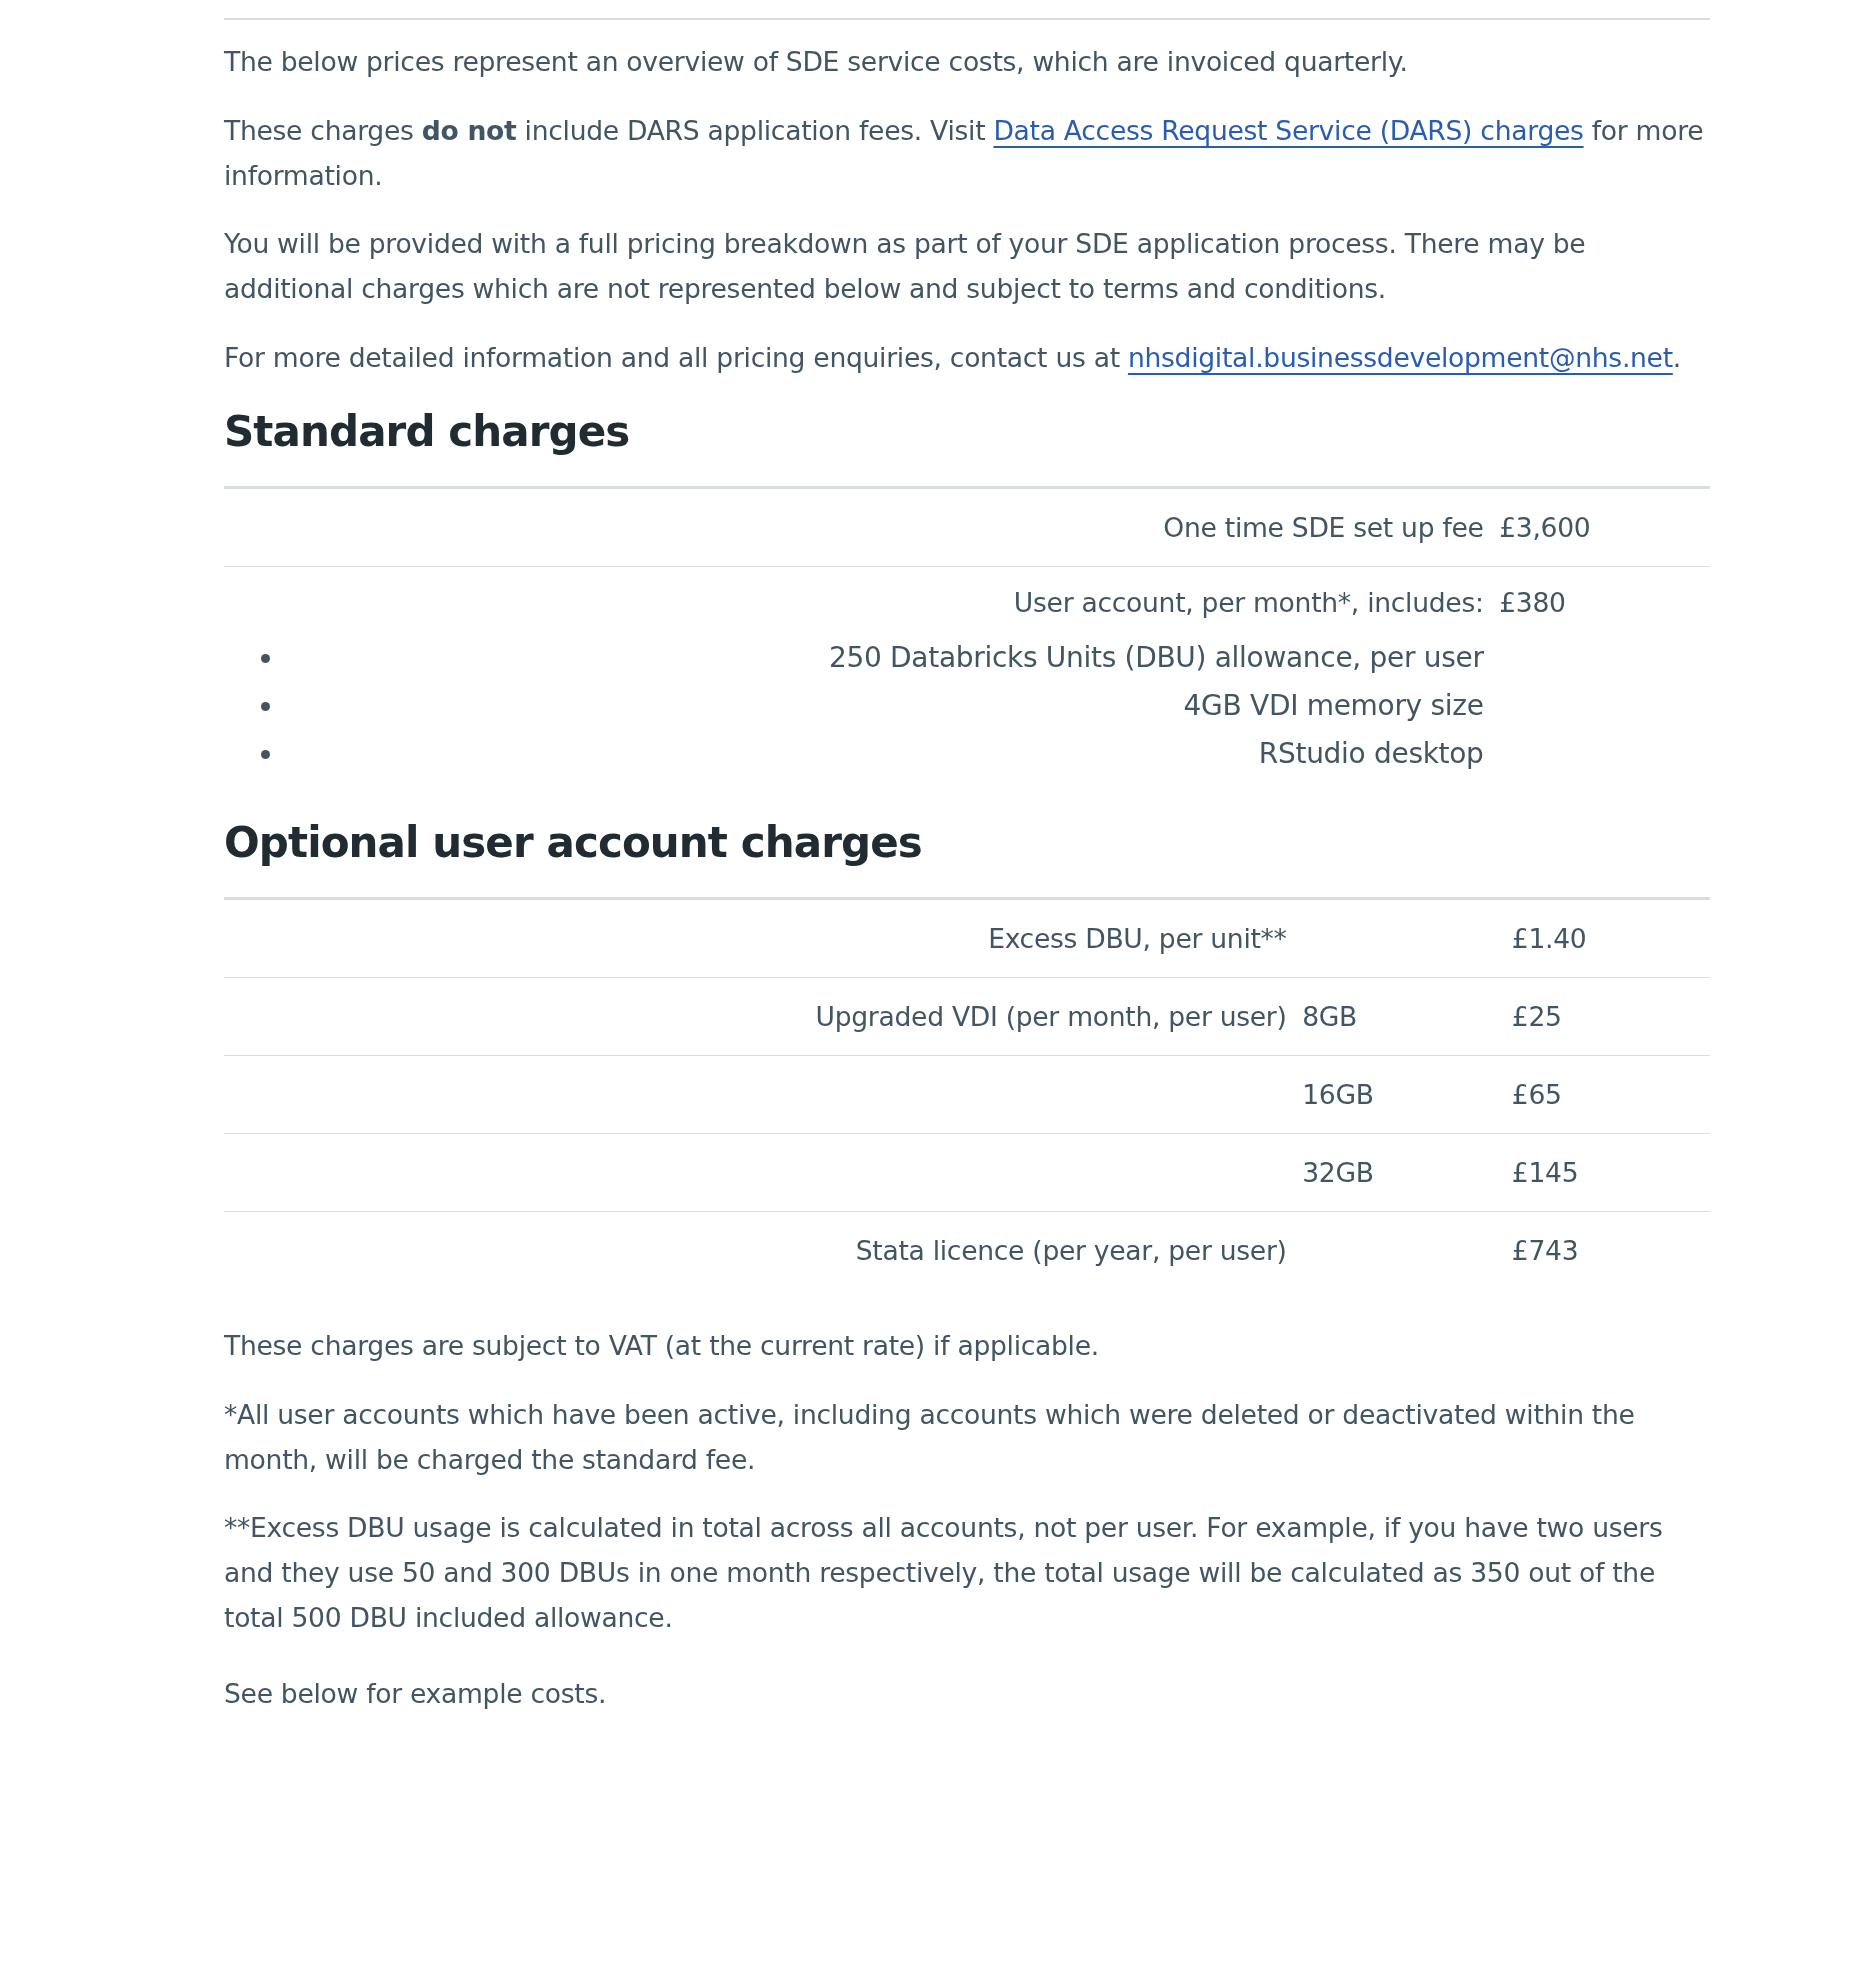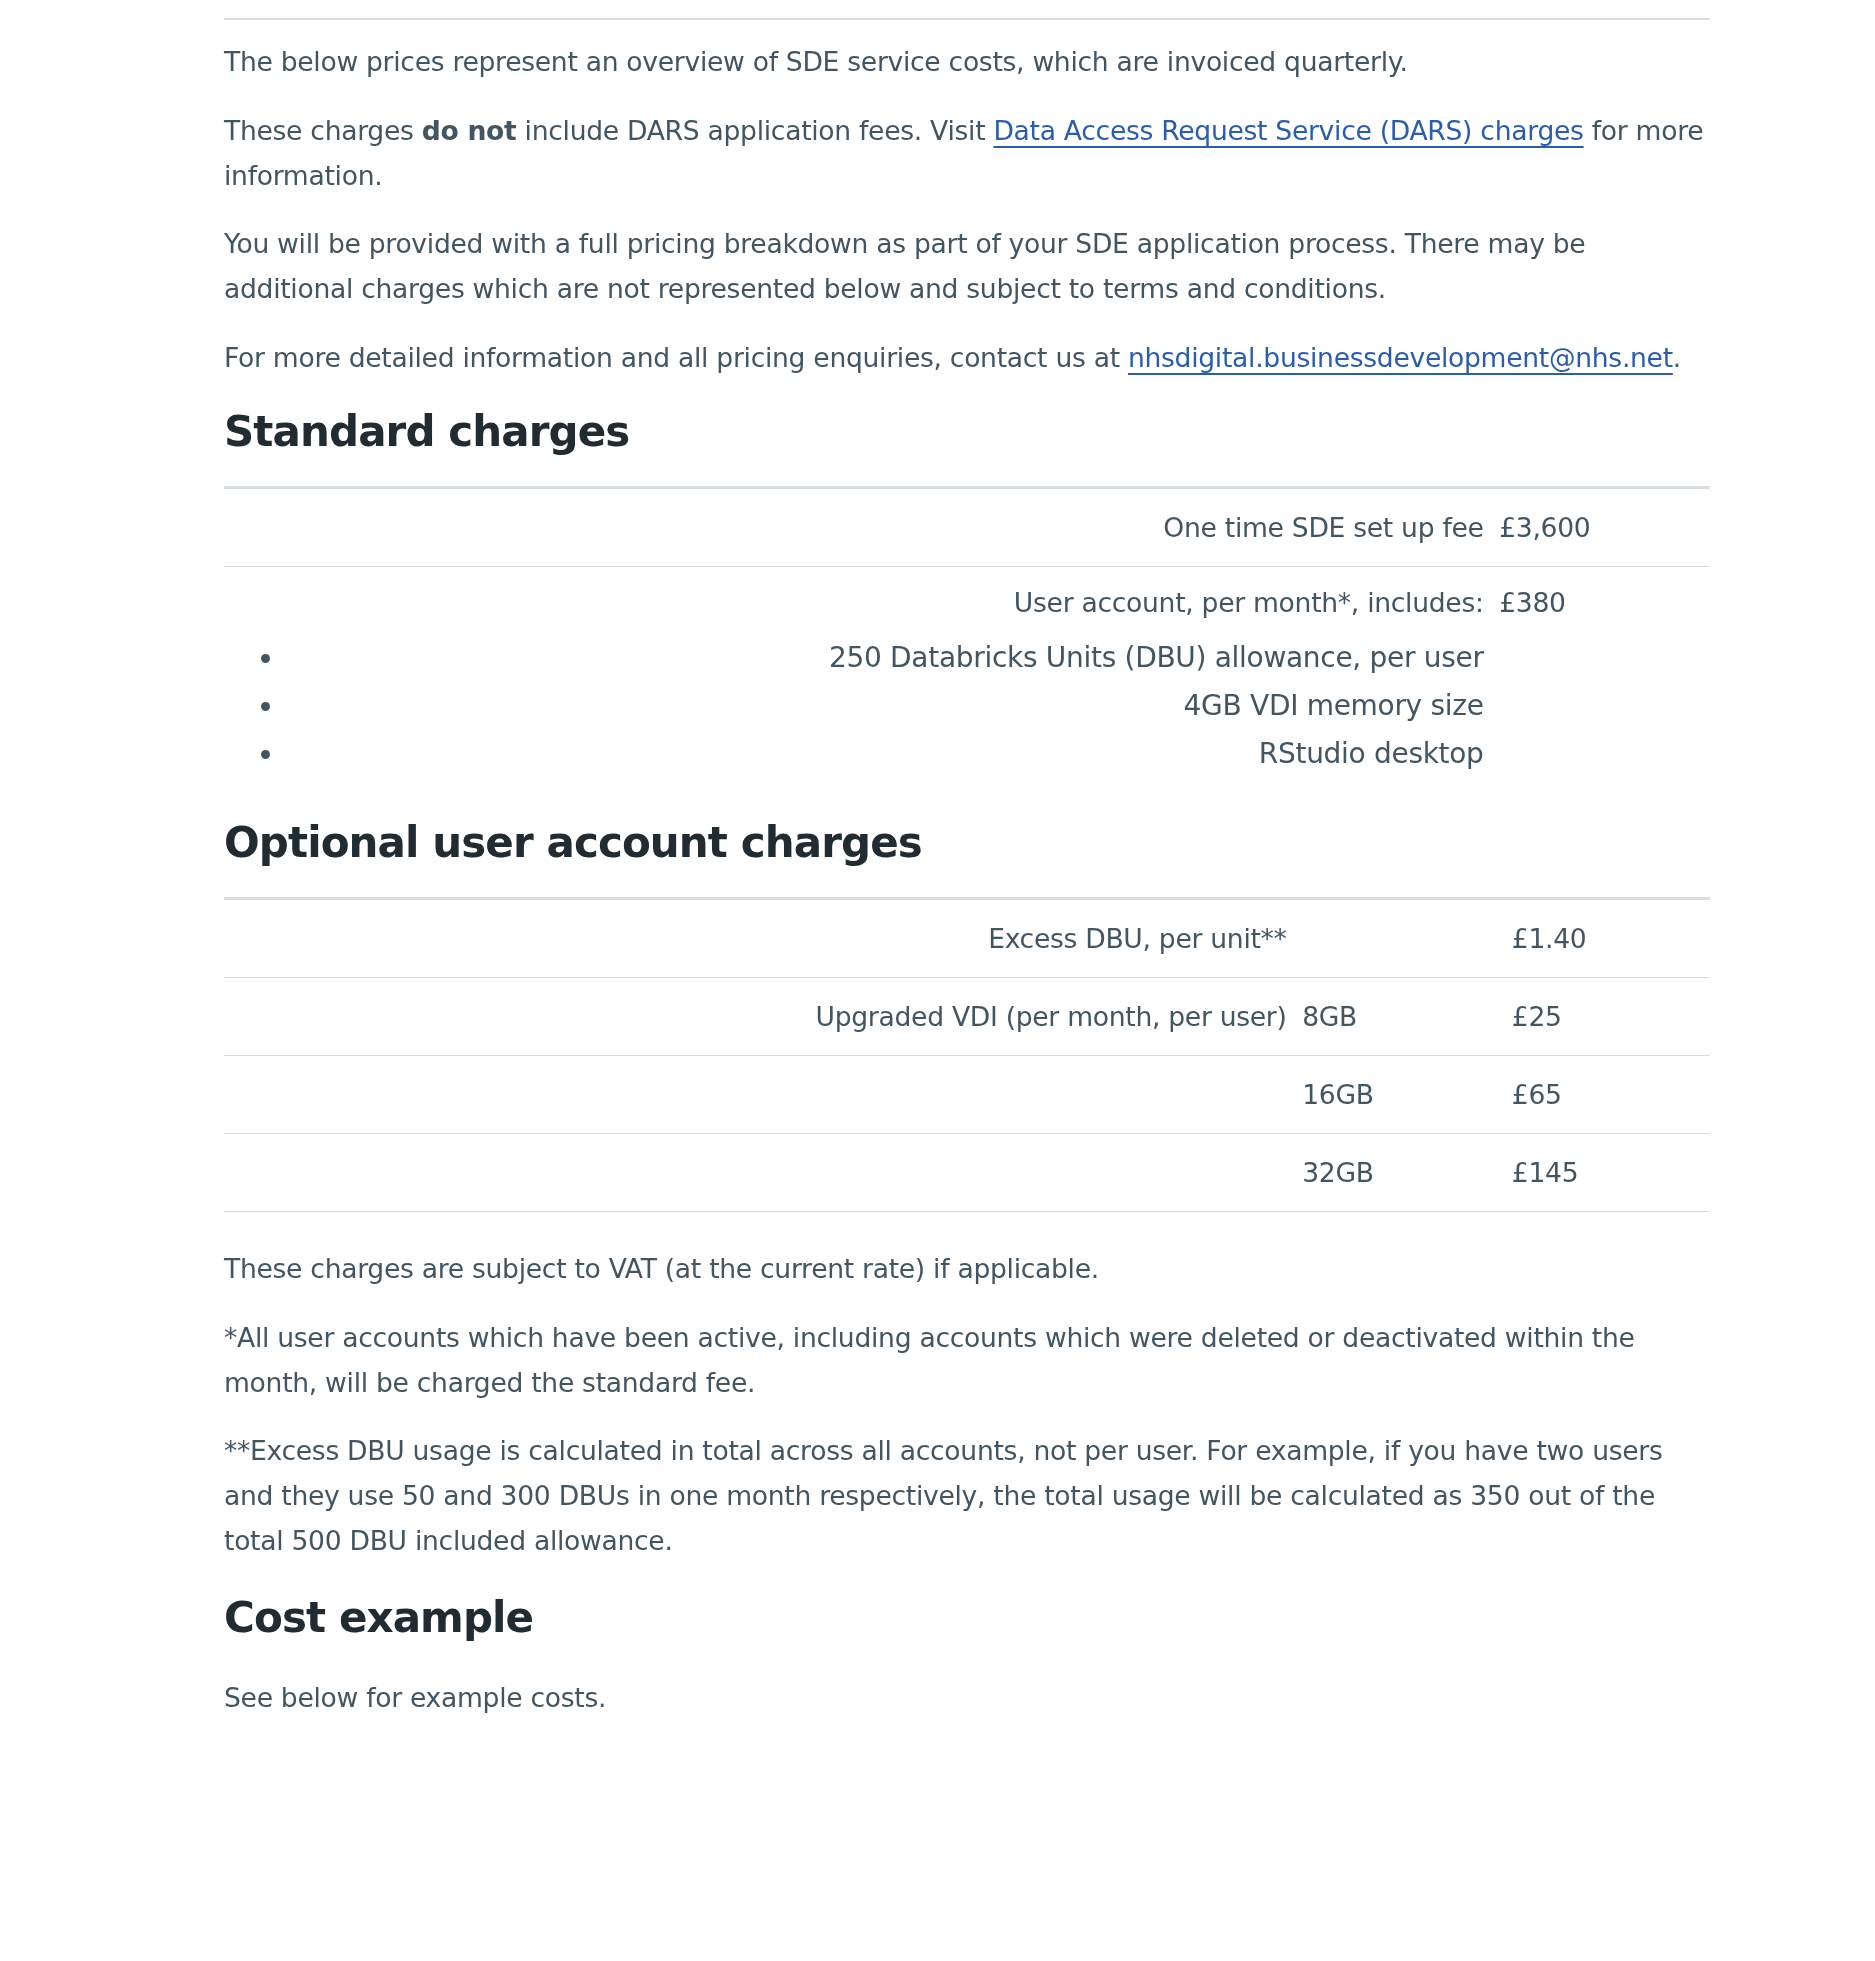--- a/index.html
+++ b/index.html
@@ -142,23 +142,27 @@
     <tr>
       <td class="label"></td>
       <td class="mid">16GB</td>
       <td class="price">£65</td>
     </tr>
     <tr>
       <td class="label"></td>
       <td class="mid">32GB</td>
       <td class="price">£145</td>
     </tr>
+    <tr class="no-border">
+      <td class="label">Stata licence (per year, per user)</td>
+      <td class="mid"></td>
+      <td class="price">£743</td>
+    </tr>
   </tbody>
     </table>
 
   <p class="notes-first">These charges are subject to VAT (at the current rate) if applicable.</p>
   <p class="p-gap">*All user accounts which have been active, including accounts which were deleted or deactivated within the month, will be charged the standard fee.</p>
   <p class="p-gap">**Excess DBU usage is calculated in total across all accounts, not per user. For example, if you have two users and they use 50 and 300 DBUs in one month respectively, the total usage will be calculated as 350 out of the total 500 DBU included allowance.</p>
 
-  <h2 class="h2-cost">Cost example</h2>
   <p class="cost-p">See below for example costs.</p>
 </div>
 
 
 </body></html>

